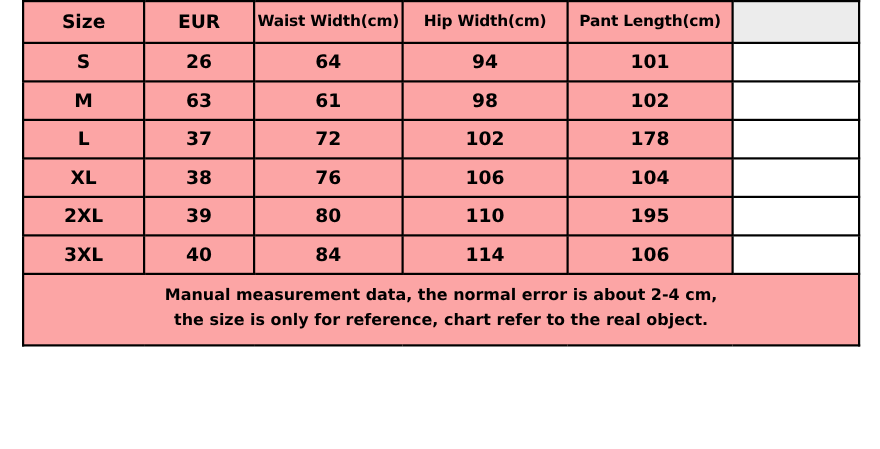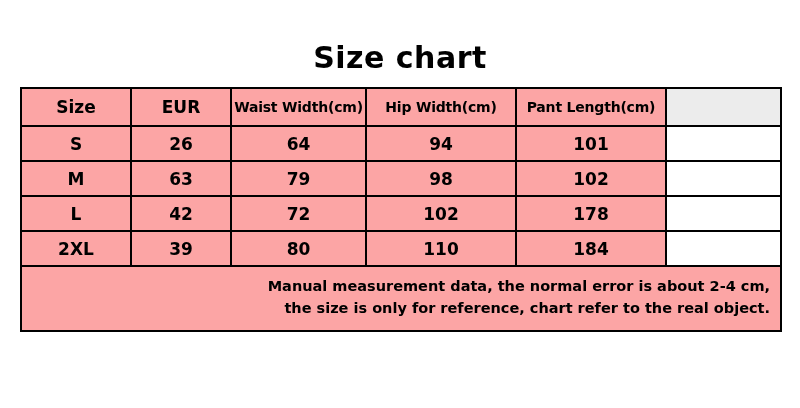--- a/index.html
+++ b/index.html
@@ -71,30 +71,29 @@
     font-size: 17px;
   }
   tbody td.blank-cell {
     background: #ffffff;
   }
   tfoot td.note {
     padding: 8px 10px 10px 10px;
     font-size: 14.5px;
     line-height: 1.55;
     font-weight: bold;
-    text-align: right;
+    text-align: center;
   }
   .note-line { display: block; }
 </style>
 </head>
 <body>
 
 <div class="sheet">
 
-  <div class="title">Size chart</div>
 
   <div class="table-wrap">
     <table class="size-chart">
       <colgroup>
         <col class="c0">
           <col class="c1">
           <col class="c2">
           <col class="c3">
           <col class="c4">
           <col class="c5">
@@ -114,39 +113,55 @@
           <td>S</td>
           <td>26</td>
           <td>64</td>
           <td>94</td>
           <td>101</td>
           <td class="blank-cell"></td>
         </tr>
         <tr>
           <td>M</td>
           <td>63</td>
-          <td>79</td>
+          <td>61</td>
           <td>98</td>
           <td>102</td>
           <td class="blank-cell"></td>
         </tr>
         <tr>
           <td>L</td>
-          <td>42</td>
+          <td>37</td>
           <td>72</td>
           <td>102</td>
           <td>178</td>
+          <td class="blank-cell"></td>
+        </tr>
+        <tr>
+          <td>XL</td>
+          <td>38</td>
+          <td>76</td>
+          <td>106</td>
+          <td>104</td>
           <td class="blank-cell"></td>
         </tr>
         <tr>
           <td>2XL</td>
           <td>39</td>
           <td>80</td>
           <td>110</td>
-          <td>184</td>
+          <td>195</td>
+          <td class="blank-cell"></td>
+        </tr>
+        <tr>
+          <td>3XL</td>
+          <td>40</td>
+          <td>84</td>
+          <td>114</td>
+          <td>106</td>
           <td class="blank-cell"></td>
         </tr>
       </tbody>
       <tfoot>
         <tr>
           <td class="note" colspan="6">
             <span class="note-line">Manual measurement data, the normal error is about 2-4 cm,</span>
             <span class="note-line">the size is only for reference, chart refer to the real object.</span>
           </td>
         </tr>

